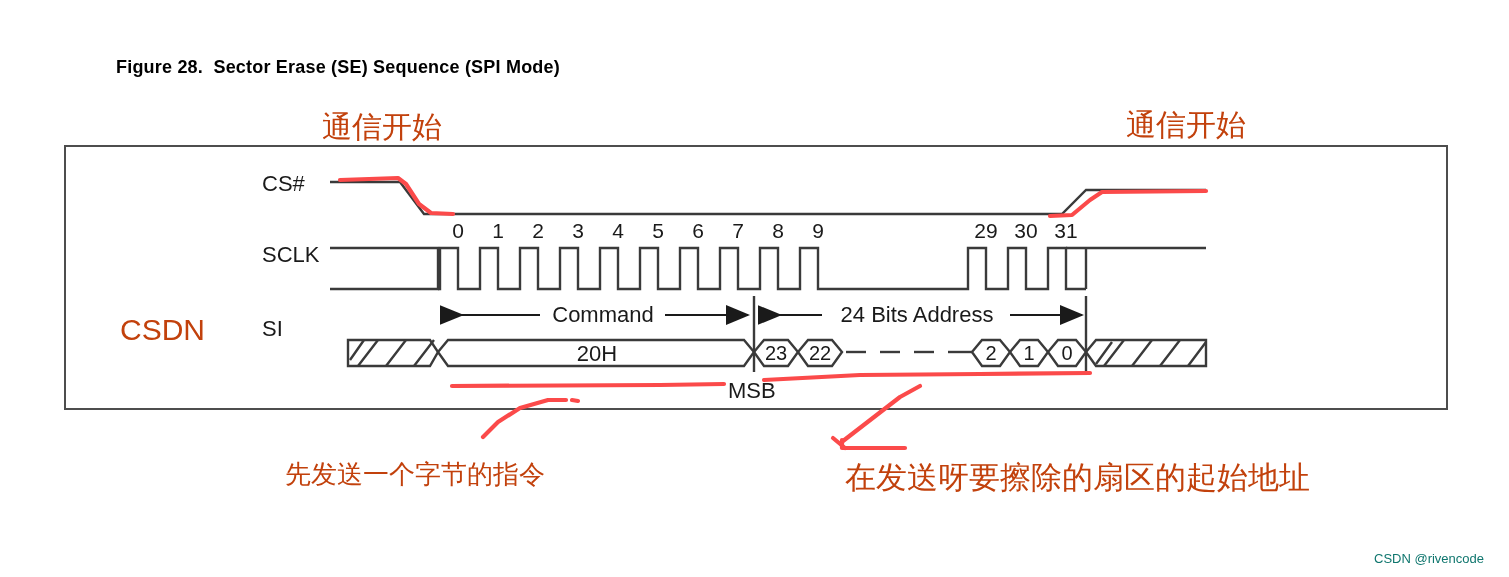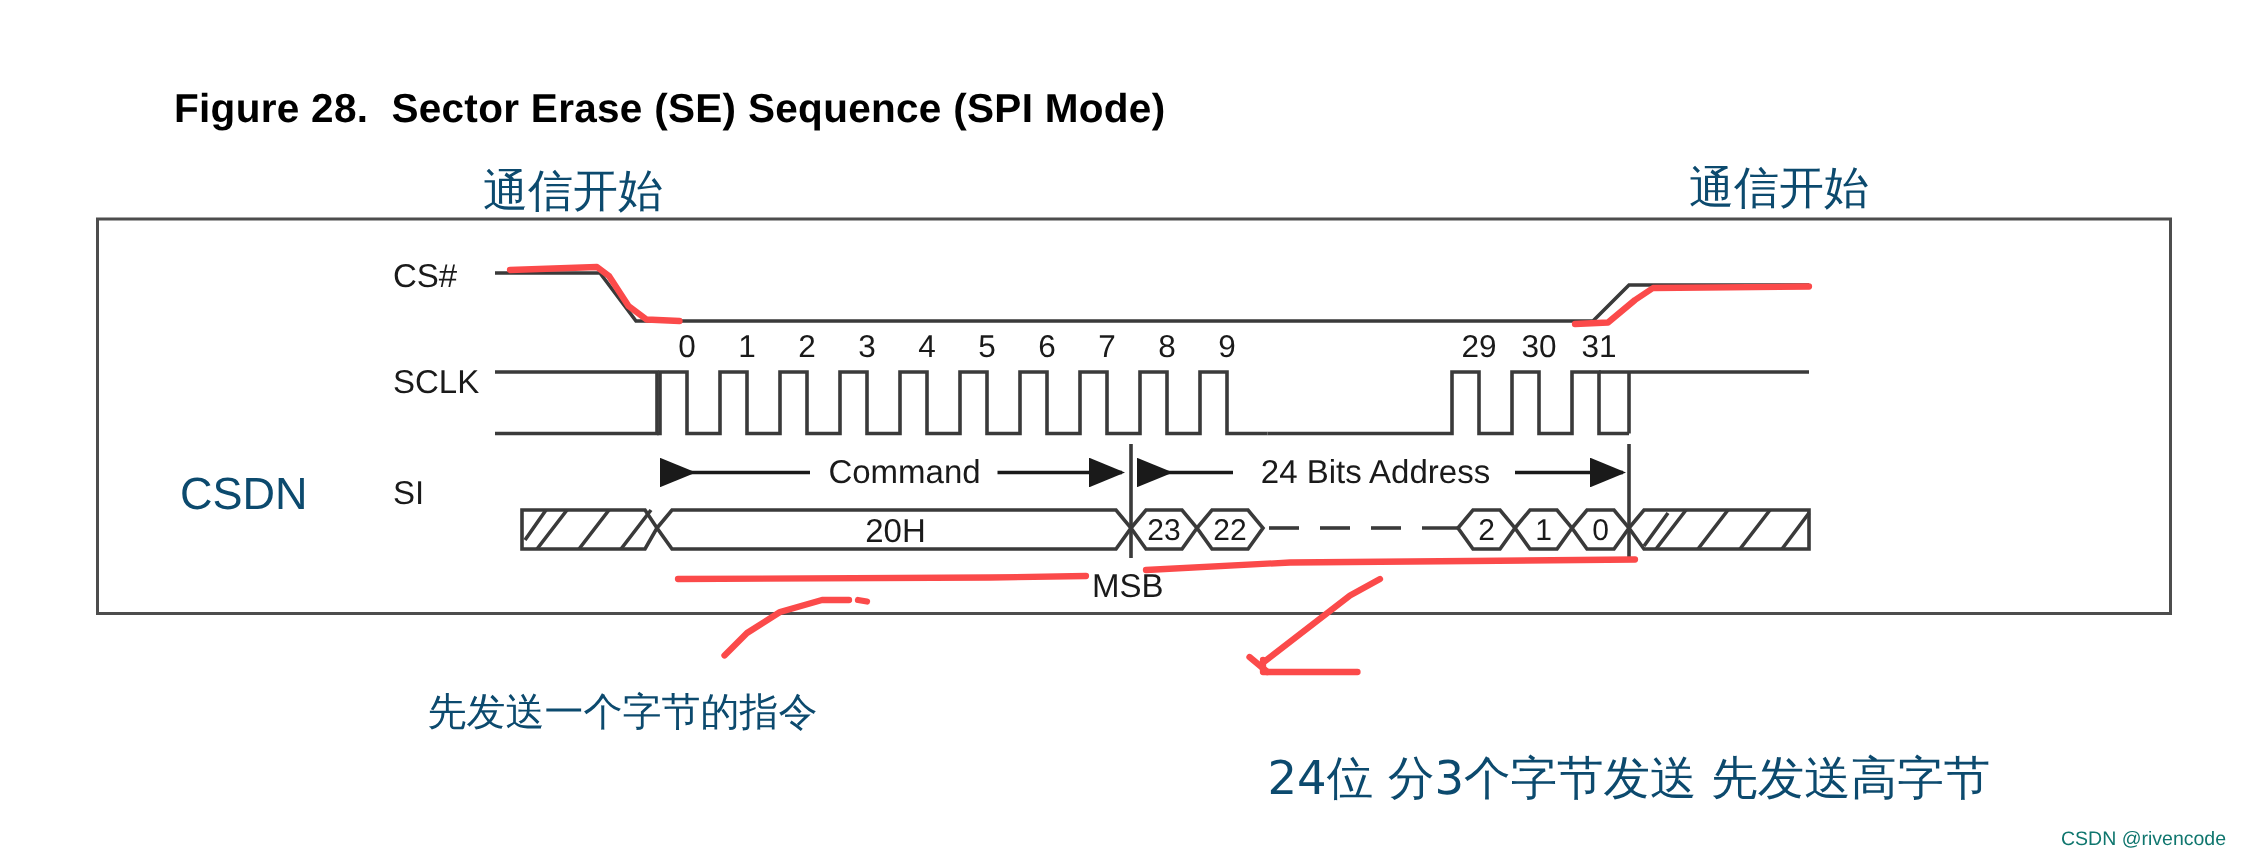--- a/index.html
+++ b/index.html
@@ -12,30 +12,30 @@
     height: 577px;
     position: relative;
     font-family: "Liberation Sans", sans-serif;
     overflow: hidden;
   }
 
   #figure-title {
     position: absolute;
     left: 116px;
     top: 57px;
-    font-size: 27px;
+    font-size: 18px;
     font-weight: bold;
     color: #000000;
     letter-spacing: 0.2px;
     white-space: pre;
   }
 
   .cn-anno {
     position: absolute;
-    color: #0c4a6e;
+    color: #c2410c;
     font-family: "DejaVu Sans", sans-serif;
     white-space: pre;
   }
 
   #anno-start {
     left: 322px;
     top: 107px;
     font-size: 30px;
   }
   #anno-end {
@@ -146,21 +146,21 @@
 
 <div class="cn-anno" id="anno-start">通信开始</div>
 <div class="cn-anno" id="anno-end">通信开始</div>
 
 <div id="diagram-box"></div>
 
 <div class="cn-anno" id="anno-mosi">CSDN</div>
 
 <div class="cn-anno" id="anno-cmd-note">先发送一个字节的指令</div>
 
-<div class="cn-anno" id="anno-addr-note"><br><span>24位 分3个字节发送 先发送高字节</span></div>
+<div class="cn-anno" id="anno-addr-note"><span>在发送呀要擦除的扇区的起始地址</span><br></div>
 
 <svg id="wave-svg" width="1509" height="577">
   <defs>
     <marker id="ar-left" markerWidth="11" markerHeight="9" refX="10" refY="4.5" orient="auto-start-reverse">
       <path d="M11,0 L11,9 L0,4.5 Z" fill="#1a1a1a"></path>
     </marker>
     <marker id="ar-right" markerWidth="11" markerHeight="9" refX="10" refY="4.5" orient="auto">
       <path d="M0,0 L0,9 L11,4.5 Z" fill="#1a1a1a"></path>
     </marker>
   </defs>

